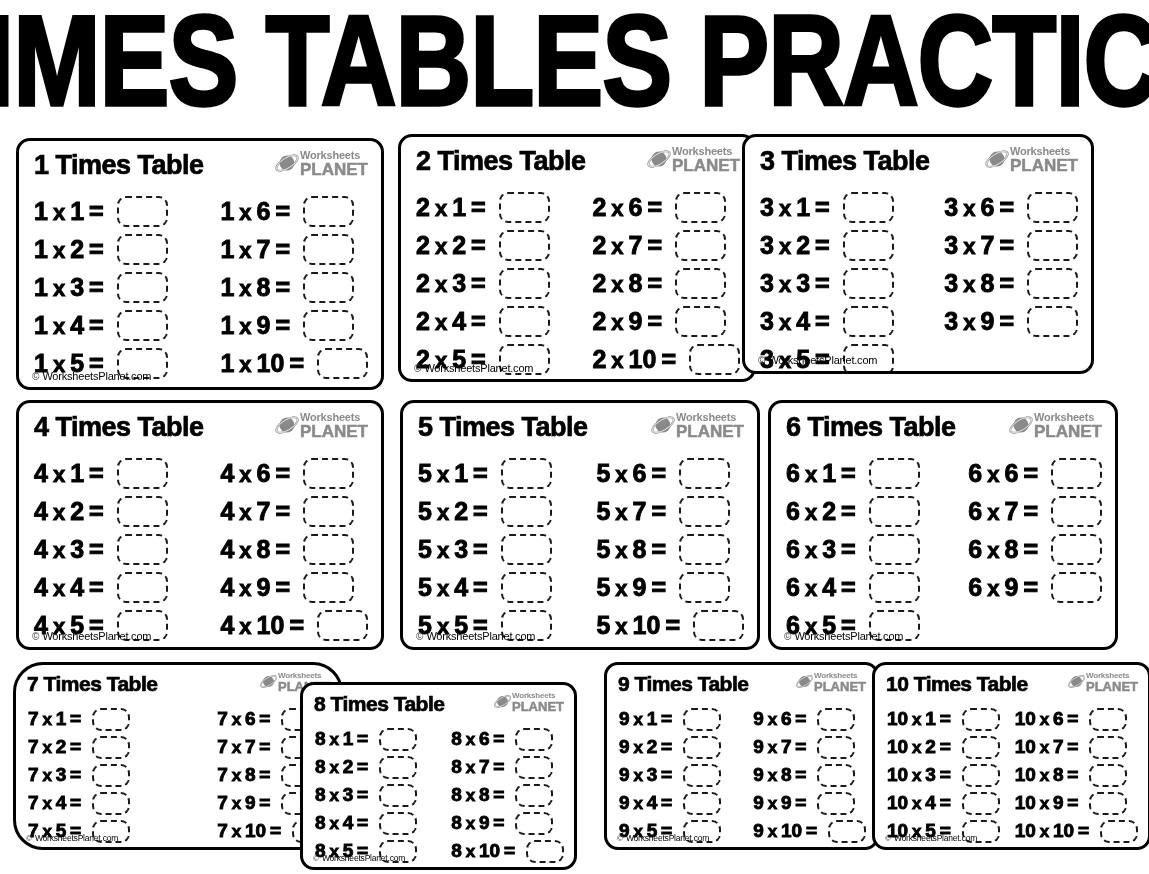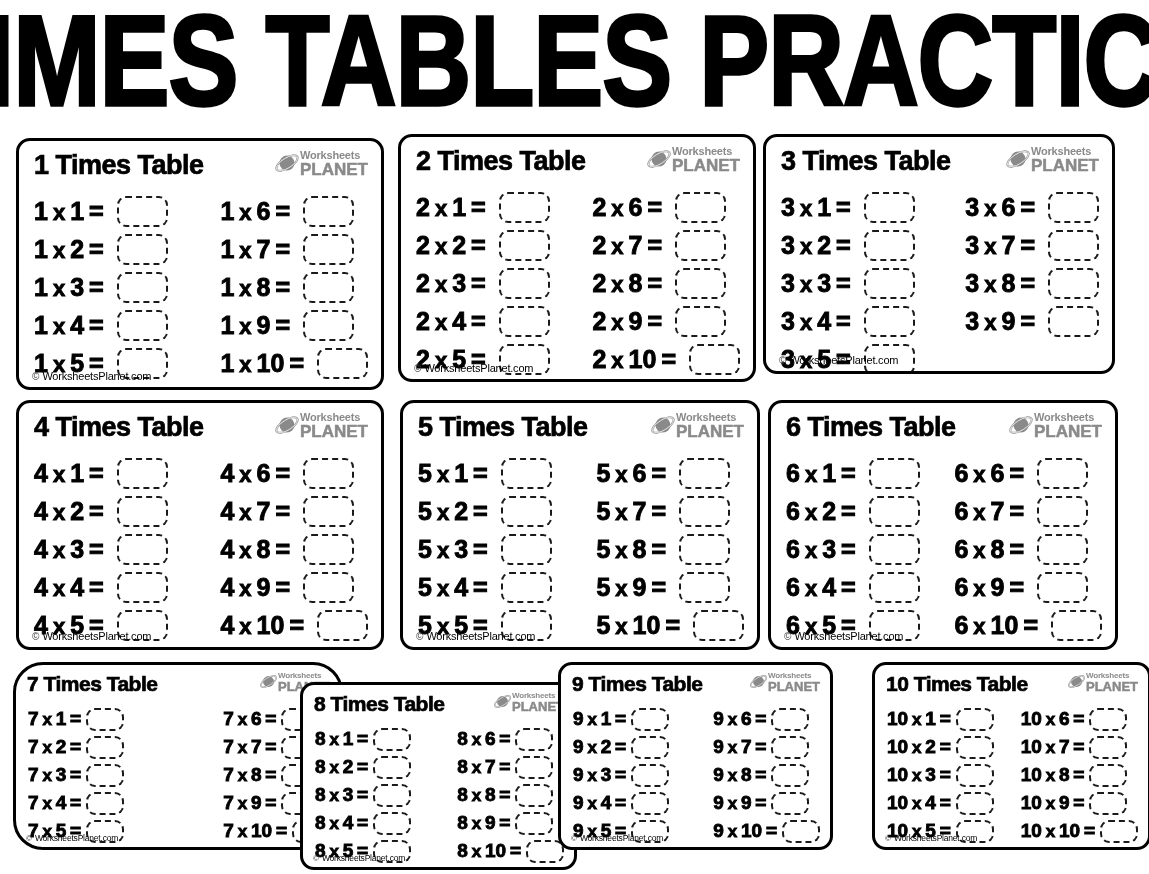--- a/index.html
+++ b/index.html
@@ -179,21 +179,21 @@
   .size-lg .card-foot .copy-text { font-size: 11px; }
 
   
   .size-sm .card-head { padding: 7px 10px 0 11px; }
   .size-sm .card-title { font-size: 21px; }
   .size-sm .logo-planet { width: 19px; height: 19px; }
   .size-sm .logo-worksheets { font-size: 8px; }
   .size-sm .logo-planet-word { font-size: 13px; }
   .size-sm .eq-grid { left: 12px; right: 10px; top: 42px; }
   .size-sm .eq-col { gap: 4px; }
-  .size-sm .eq-row { height: 24px; gap: 5px; }
+  .size-sm .eq-row { height: 24px; gap: 11px; }
   .size-sm .eq-expr { font-size: 19px; }
   .size-sm .eq-times { font-size: 17px; }
   .size-sm .eq-equals { font-size: 19px; }
   .size-sm .answer-box { width: 38px; height: 23px; }
   .size-sm .card-foot { padding: 0 0 4px 10px; }
   .size-sm .card-foot .copy-glyph { font-size: 8px; }
   .size-sm .card-foot .copy-text { font-size: 8.5px; }
 </style>
 </head>
 <body>
@@ -328,21 +328,21 @@
             <span class="eq-expr"><span class="eq-lhs">2</span> <span class="eq-times">x</span> <span>10</span> <span class="eq-equals">=</span></span>
             <div class="answer-box"></div>
           </div>
         </div>
       </div>
       <div class="card-foot">
         <span class="copy-glyph">©</span>
         <span class="copy-text">WorksheetsPlanet.com</span>
       </div>
     </div>
-    <div class="card size-lg" style="left: 763px; top: 134px; width: 352px; height: 240px;">
+    <div class="card size-lg" style="left: 742px; top: 134px; width: 352px; height: 240px;">
       <div class="card-head">
         <div class="card-title">3 Times Table</div>
         <div class="logo">
           <svg viewBox="0 0 32 32" class="logo-planet">
             <ellipse cx="16" cy="16" rx="15" ry="6.2" transform="rotate(-32 16 16)" fill="none" stroke="#8a8a8a" stroke-width="2.4"></ellipse>
             <circle cx="16" cy="16" r="9.2" fill="#8a8a8a"></circle>
             <ellipse cx="16" cy="16" rx="15" ry="6.2" transform="rotate(-32 16 16)" fill="none" stroke="#ffffff" stroke-width="0.9"></ellipse>
           </svg>
           <div class="logo-words">
             <div class="logo-worksheets">Worksheets</div>
@@ -577,24 +577,20 @@
             <div class="answer-box"></div>
           </div>
           <div class="eq-row">
             <span class="eq-expr"><span class="eq-lhs">6</span> <span class="eq-times">x</span> <span>8</span> <span class="eq-equals">=</span></span>
             <div class="answer-box"></div>
           </div>
           <div class="eq-row">
             <span class="eq-expr"><span class="eq-lhs">6</span> <span class="eq-times">x</span> <span>9</span> <span class="eq-equals">=</span></span>
             <div class="answer-box"></div>
           </div>
-          <div class="eq-row">
-            <span class="eq-expr"><span class="eq-lhs">6</span> <span class="eq-times">x</span> <span>10</span> <span class="eq-equals">=</span></span>
-            <div class="answer-box"></div>
-          </div>
         </div>
       </div>
       <div class="card-foot">
         <span class="copy-glyph">©</span>
         <span class="copy-text">WorksheetsPlanet.com</span>
       </div>
     </div>
     <div class="card size-sm" style="left: 13px; top: 662px; width: 330px; height: 188px; border-radius: 30px;">
       <div class="card-head">
         <div class="card-title">7 Times Table</div>
@@ -720,21 +716,21 @@
             <span class="eq-expr"><span class="eq-lhs">8</span> <span class="eq-times">x</span> <span>10</span> <span class="eq-equals">=</span></span>
             <div class="answer-box"></div>
           </div>
         </div>
       </div>
       <div class="card-foot">
         <span class="copy-glyph">©</span>
         <span class="copy-text">WorksheetsPlanet.com</span>
       </div>
     </div>
-    <div class="card size-sm" style="left: 558px; top: 662px; width: 275px; height: 188px;">
+    <div class="card size-sm" style="left: 604px; top: 662px; width: 275px; height: 188px;">
       <div class="card-head">
         <div class="card-title">9 Times Table</div>
         <div class="logo">
           <svg viewBox="0 0 32 32" class="logo-planet">
             <ellipse cx="16" cy="16" rx="15" ry="6.2" transform="rotate(-32 16 16)" fill="none" stroke="#8a8a8a" stroke-width="2.4"></ellipse>
             <circle cx="16" cy="16" r="9.2" fill="#8a8a8a"></circle>
             <ellipse cx="16" cy="16" rx="15" ry="6.2" transform="rotate(-32 16 16)" fill="none" stroke="#ffffff" stroke-width="0.9"></ellipse>
           </svg>
           <div class="logo-words">
             <div class="logo-worksheets">Worksheets</div>

